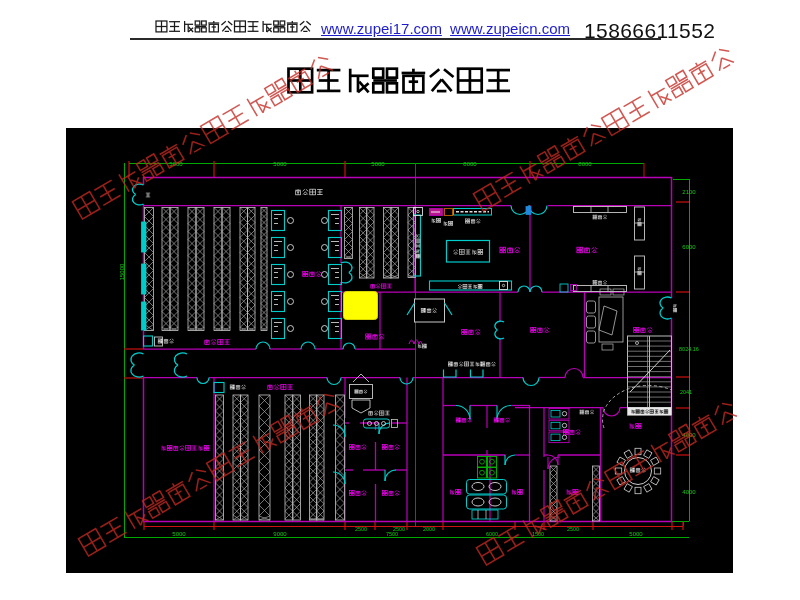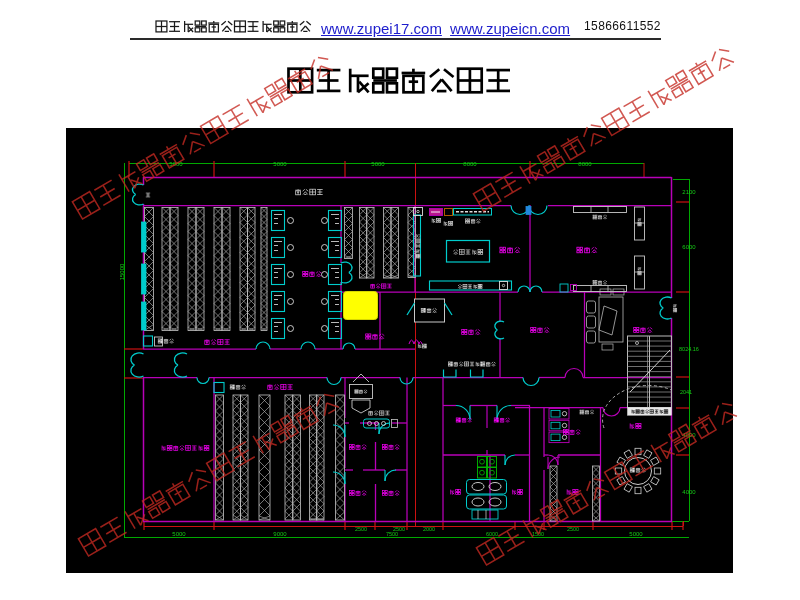--- a/index.html
+++ b/index.html
@@ -99,21 +99,21 @@
           <line x1="469.9" y1="68.7" x2="469.9" y2="92.3"></line>
           <line x1="486.4" y1="70.1" x2="510.0" y2="70.1"></line>
           <line x1="488.3" y1="80.5" x2="508.1" y2="80.5"></line>
           <line x1="486.4" y1="90.9" x2="510.0" y2="90.9"></line>
           <line x1="498.2" y1="70.1" x2="498.2" y2="90.9"></line>
         </g>
       </svg></div>
 
 <div style="position:absolute;left:321px;top:20px;font-size:15px;z-index:6"><span class="lk">www.zupei17.com</span>&nbsp;<span class="lk" style="margin-left:4px">www.zupeicn.com</span></div>
 
-<div style="position:absolute;left:584px;top:19px;font-size:12px;letter-spacing:0.4px;color:#111;z-index:6">15866611552</div>
+<div style="position:absolute;left:584px;top:19px;font-size:21px;letter-spacing:0.4px;color:#111;z-index:6">15866611552</div>
 
 <div style="position:absolute;left:130px;top:38px;width:531px;height:1.5px;background:#2a2a2a;z-index:6"></div>
 
 <div style="position:absolute;left:66px;top:128px;width:667px;height:445px;background:#000;z-index:10">
 <svg width="667" height="445" viewBox="66 128 667 445">
 
 <line x1="129" y1="163.5" x2="644" y2="163.5" stroke="#00a800" stroke-width="1"></line>
 <line x1="124.5" y1="163" x2="124.5" y2="537" stroke="#00a800" stroke-width="1"></line>
 <line x1="689.5" y1="179" x2="689.5" y2="521" stroke="#00a800" stroke-width="1"></line>
 <line x1="124" y1="537.5" x2="689" y2="537.5" stroke="#00a800" stroke-width="1"></line>

